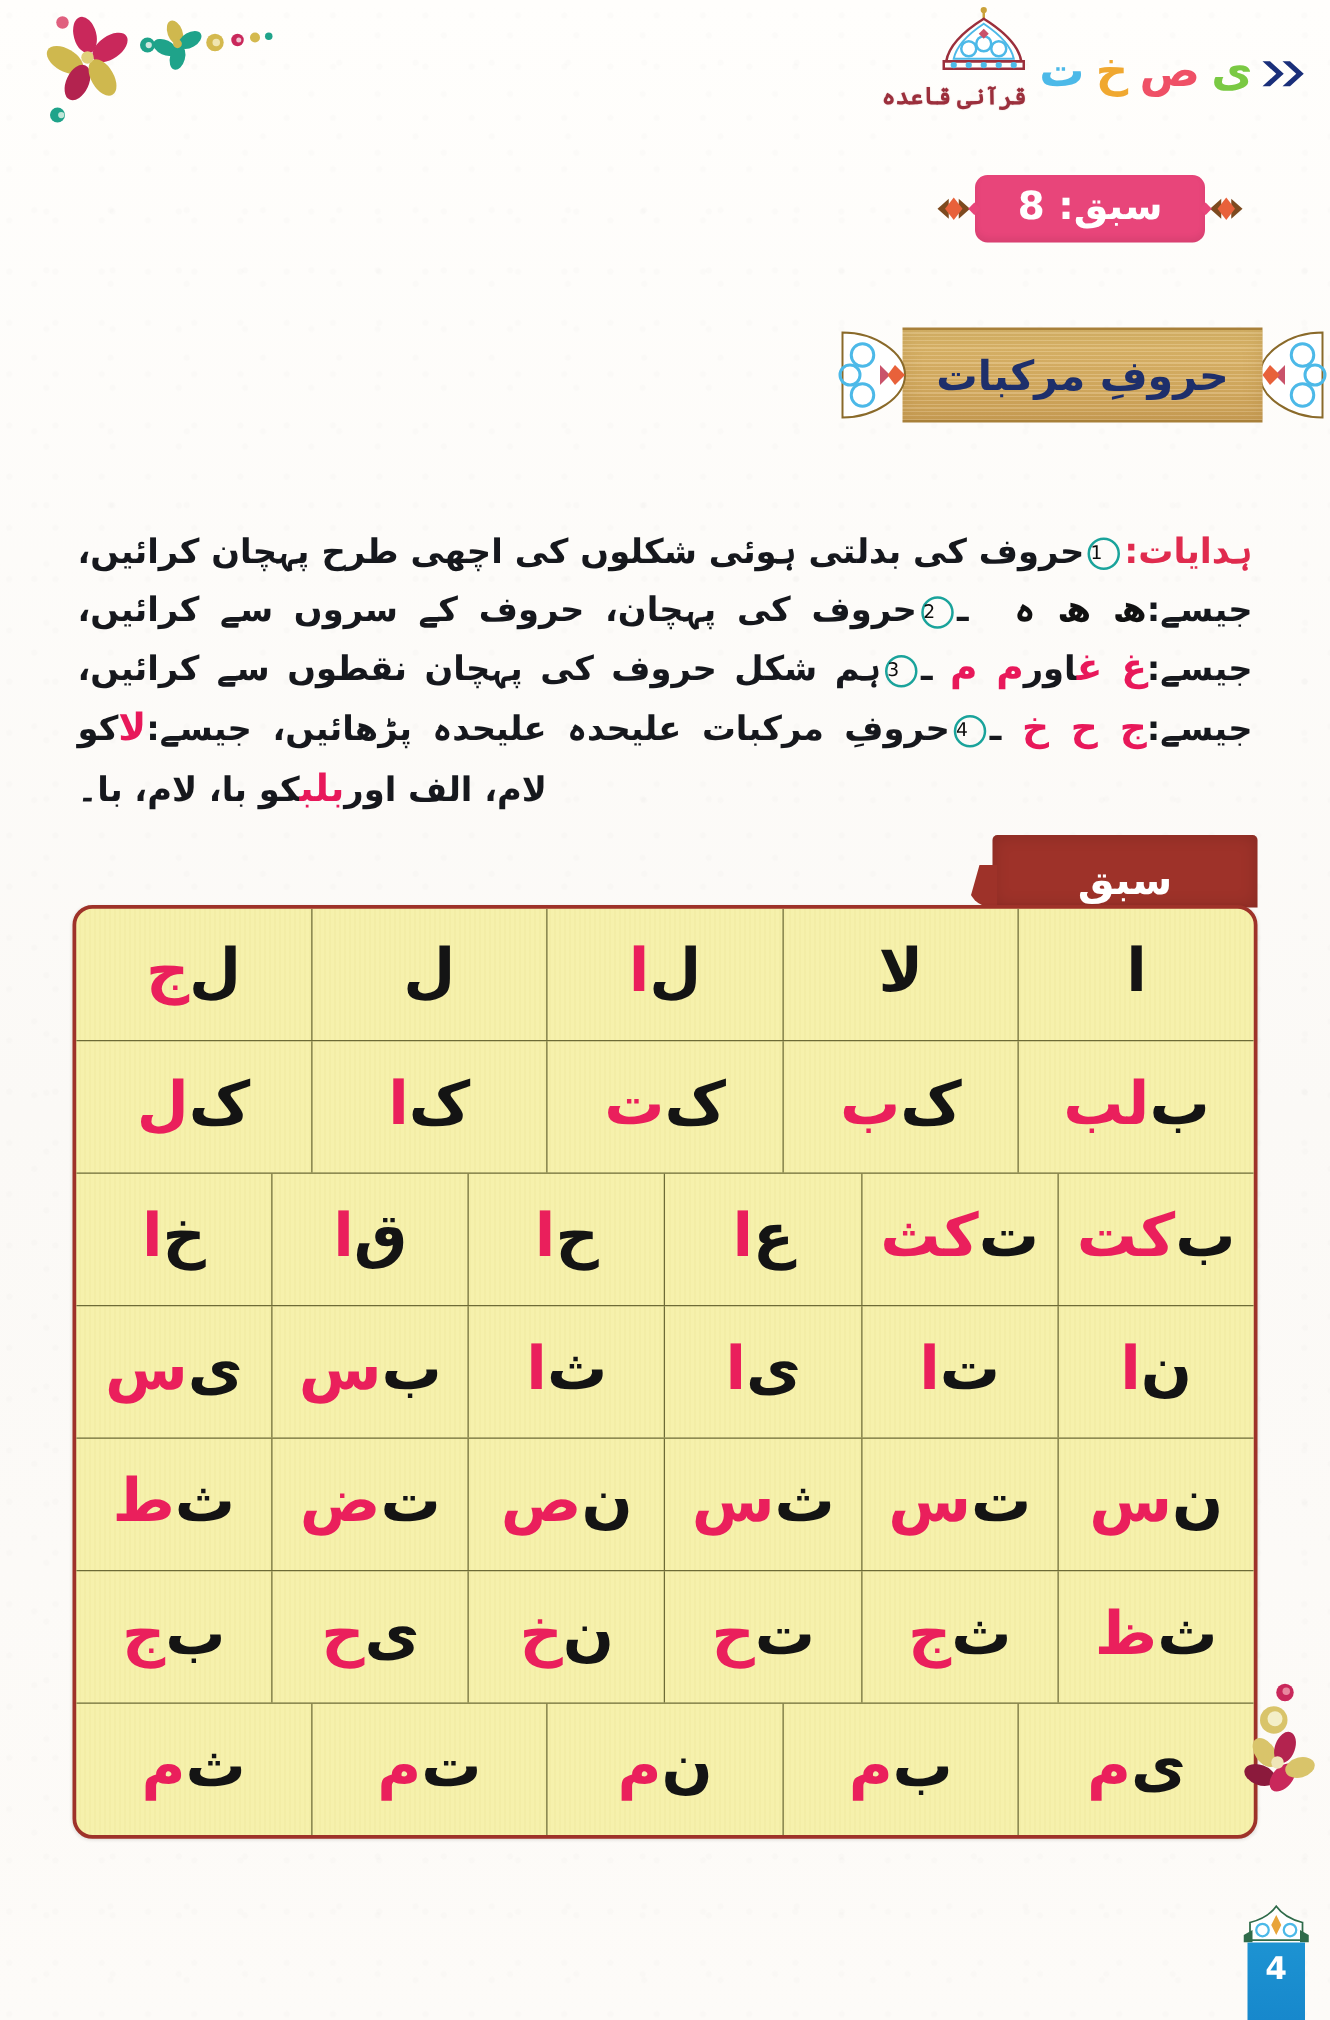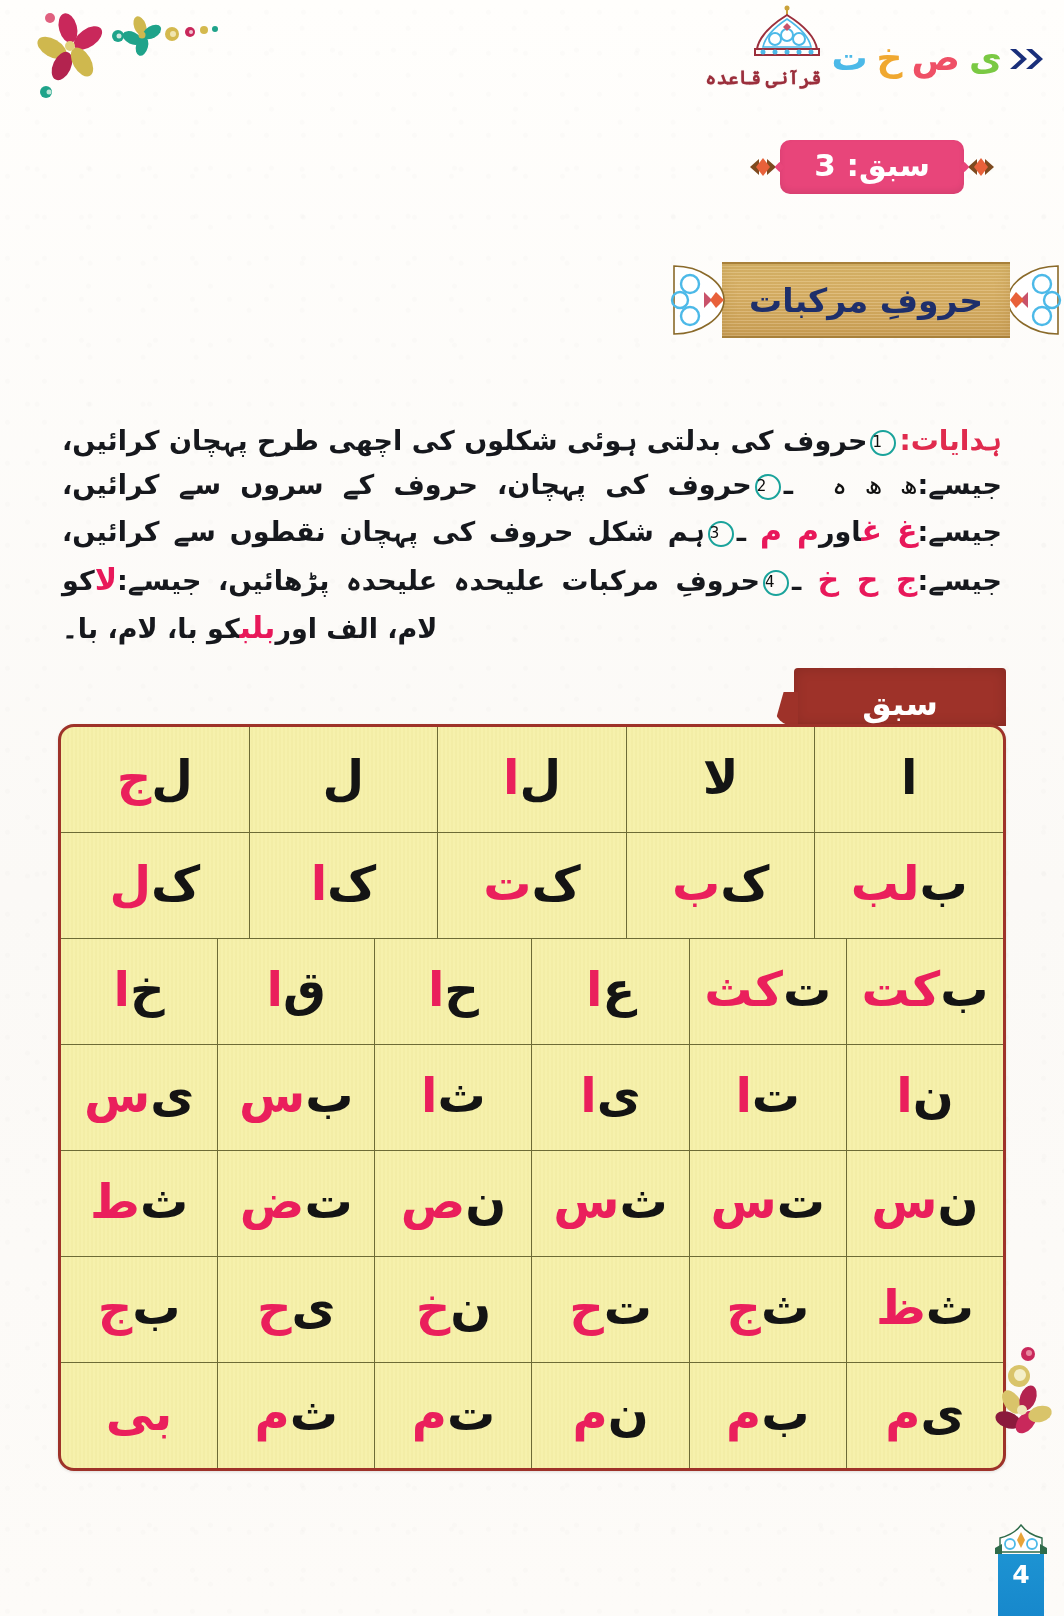--- a/index.html
+++ b/index.html
@@ -197,22 +197,22 @@
     font-weight: normal;
   }
   .ins-ex {
     color: #e8185a;
     font-weight: bold;
     font-size: 30px;
     letter-spacing: 3px;
   }
   .ins-ex-blk {
     color: #111111;
-    font-weight: normal;
-    font-size: 25px;
+    font-weight: bold;
+    font-size: 29px;
     margin-left: 20px;
   }
   .ins-red-inline { color: #e8185a; font-weight: bold; }
 
   
   .sabaq-tab {
     position: absolute;
     right: 58px;
     top: 668px;
     width: 212px;
@@ -386,21 +386,21 @@
 </div>
 
 <div class="lesson-badge-wrap">
   <div class="badge-ornament">
     <svg width="30" height="30" viewBox="0 0 30 30">
       <path d="M2 15 L11 7 L11 23 Z" fill="#7d4a1f"></path>
       <path d="M28 15 L19 7 L19 23 Z" fill="#7d4a1f"></path>
       <path d="M15 6 L22 15 L15 24 L8 15 Z" fill="#e8613a"></path>
     </svg>
   </div>
-  <div class="lesson-badge">سبق: 3</div>
+  <div class="lesson-badge">سبق: 8</div>
   <div class="badge-ornament">
     <svg width="30" height="30" viewBox="0 0 30 30">
       <path d="M2 15 L11 7 L11 23 Z" fill="#7d4a1f"></path>
       <path d="M28 15 L19 7 L19 23 Z" fill="#7d4a1f"></path>
       <path d="M15 6 L22 15 L15 24 L8 15 Z" fill="#e8613a"></path>
     </svg>
   </div>
 </div>
 
 <div class="title-banner">
@@ -591,21 +591,20 @@
         <span style="color: rgb(234, 31, 92);">م</span>
       </div>
       <div class="lt-cell">
         <span style="color: rgb(20, 20, 20);">ت</span>
         <span style="color: rgb(234, 31, 92);">م</span>
       </div>
       <div class="lt-cell">
         <span style="color: rgb(20, 20, 20);">ث</span>
         <span style="color: rgb(234, 31, 92);">م</span>
       </div>
-      <div class="lt-cell" style="color: rgb(234, 31, 92);">بی</div>
     </div>
   </div>
 
 <div class="bottom-decor">
   <svg width="70" height="170" viewBox="0 0 70 170">
     <circle cx="44" cy="14" r="7" fill="#c9285b"></circle>
     <circle cx="45" cy="13" r="3" fill="#e8889f"></circle>
     <circle cx="35" cy="36" r="11" fill="#d9c46a"></circle>
     <circle cx="36" cy="35" r="6" fill="#f4efc8"></circle>
     <ellipse cx="28" cy="62" rx="8" ry="13" fill="#d9c46a" transform="rotate(-35 28 62)"></ellipse>

